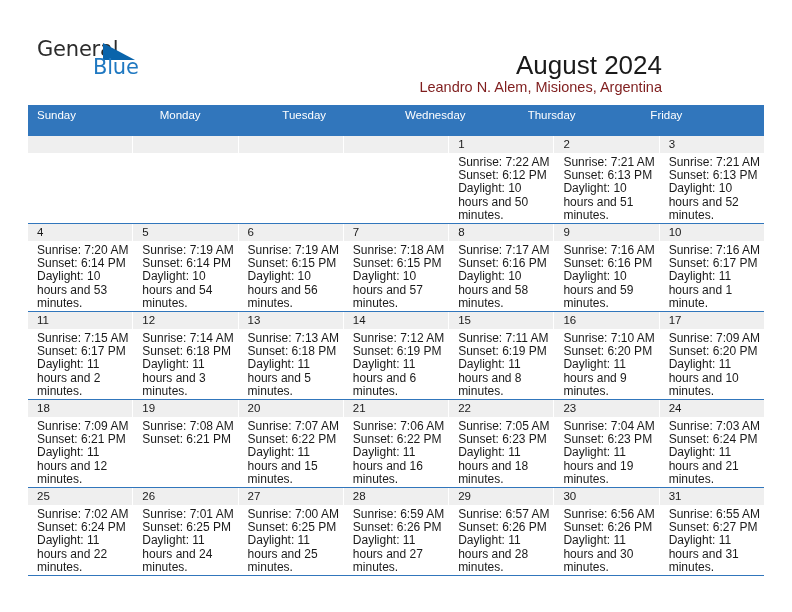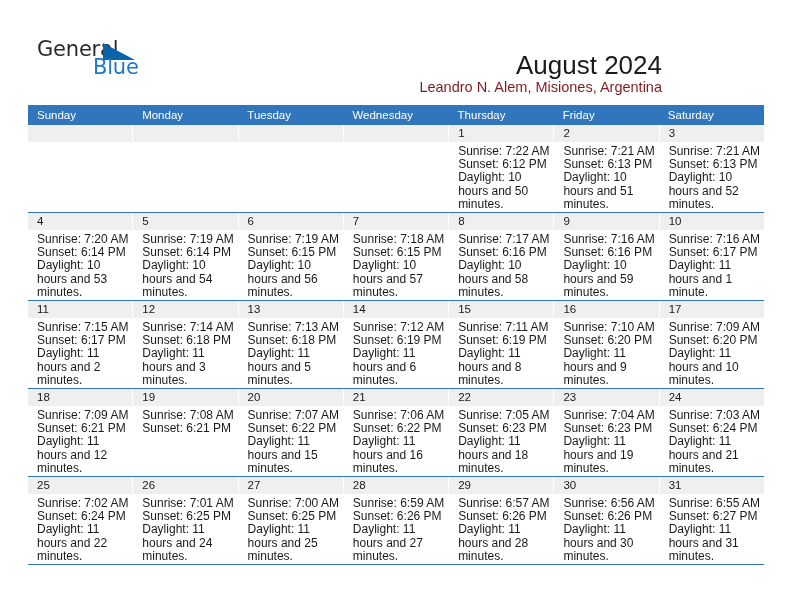--- a/index.html
+++ b/index.html
@@ -87,21 +87,21 @@
   .calendar {
     position: absolute;
     left: 28px;
     top: 105px;
     width: 736px;
   }
   .weekdays {
     display: flex;
     width: 100%;
     background: #3176bc;
-    height: 20px;
+    height: 31px;
   }
   .weekday {
     flex: 1 1 0;
     color: #ffffff;
     font-size: 11.5px;
     line-height: 20px;
     padding-left: 9px;
     box-sizing: border-box;
     white-space: nowrap;
     overflow: hidden;
@@ -163,21 +163,20 @@
   </div>
 
   <div class="calendar">
     <div class="weekdays" id="weekday-row">
         <div class="weekday">Sunday</div>
         <div class="weekday">Monday</div>
         <div class="weekday">Tuesday</div>
         <div class="weekday">Wednesday</div>
         <div class="weekday">Thursday</div>
         <div class="weekday">Friday</div>
-        <div class="weekday">Saturday</div>
       </div>
     <div id="weeks-container">
         <div class="week first">
           <div class="cell empty">
             <div class="daynum"></div>
           </div>
           <div class="cell empty">
             <div class="daynum"></div>
           </div>
           <div class="cell empty">

